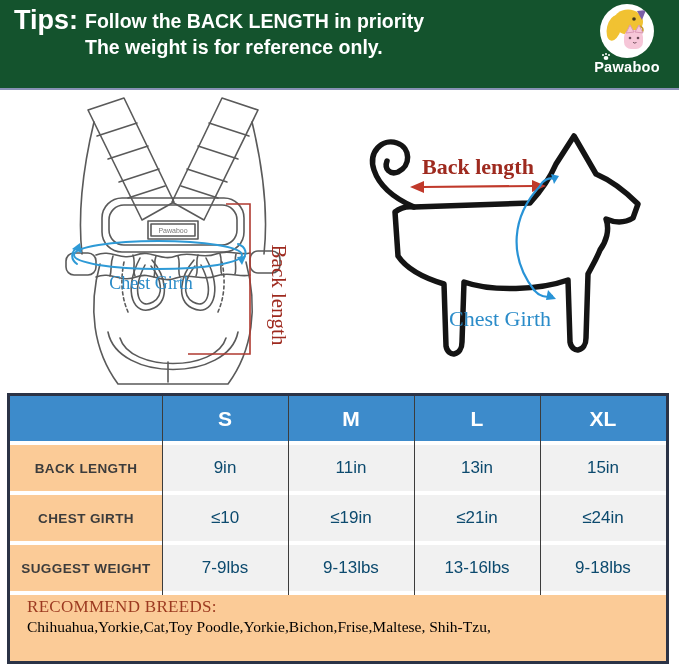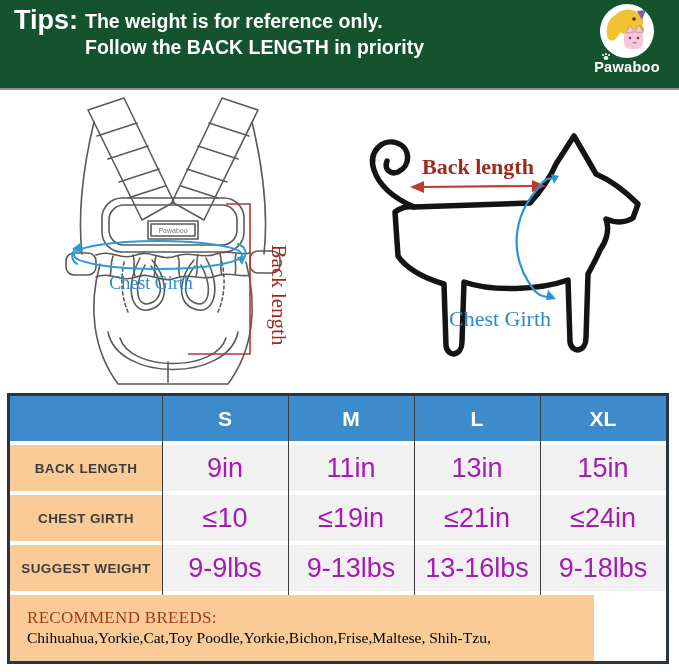--- a/index.html
+++ b/index.html
@@ -26,41 +26,41 @@
 
   
   .board{position:absolute;left:7px;top:393px;width:662px;height:271px;background:#fff;
          border:3px solid #2b3346;box-sizing:border-box;}
   table.size{width:100%;border-collapse:separate;border-spacing:0;table-layout:fixed;}
   table.size th,table.size td{border-bottom:4px solid #fff;text-align:center;vertical-align:middle;
          padding:0;box-sizing:border-box;}
   tr.head th{height:49px;background:#3d8bcb;color:#fff;font-size:21px;font-weight:bold;}
   th.rowlabel{height:50px;background:#fbcb97;color:#3c3c3c;font-size:13.5px;font-weight:bold;
          letter-spacing:.4px;}
-  td.val{height:50px;background:#f1f1f1;color:#a21caf;font-size:27px;}
+  td.val{height:50px;background:#f1f1f1;color:#0c4a6e;font-size:17px;}
   .vline{position:absolute;top:0;width:1px;height:199px;background:#3c3c3c;}
   .v1{left:152px}.v2{left:278px}.v3{left:404px}.v4{left:530px}
 
   
-  .breeds{position:absolute;left:0;top:199px;width:584px;height:66px;background:#fbcb97;
-          box-sizing:border-box;padding:12px 0 0 17px;
+  .breeds{position:absolute;left:0;top:199px;width:656px;height:66px;background:#fbcb97;
+          box-sizing:border-box;padding:1px 0 0 17px;
           font-family:"Liberation Serif","DejaVu Serif",serif;}
   .breeds-title{color:#9c3a20;font-size:17px;letter-spacing:.3px;line-height:21px;}
   .breeds-line{color:#000000;font-size:15.5px;line-height:20px;white-space:nowrap;}
 </style>
 </head>
 <body>
 
 <div class="page">
 
   <header class="banner">
     <span class="tips-label">Tips:</span>
     <div class="tip-lines">
+      <div>Follow the BACK LENGTH in priority</div>
       <div>The weight is for reference only.</div>
-      <div>Follow the BACK LENGTH in priority</div>
     </div>
     <div class="logo">
       <div class="logo-circle">
         <svg viewBox="0 0 54 54" width="54" height="54">
           <ellipse cx="14" cy="24" rx="7" ry="13" fill="#f1c232" transform="rotate(14 14 24)"></ellipse>
           <ellipse cx="28" cy="18" rx="15" ry="12.5" fill="#f1c232"></ellipse>
           <path d="M37 7 L46 6 L42 16 Z" fill="#7b5ea7"></path>
           <circle cx="34" cy="15" r="1.8" fill="#44391f"></circle>
           <path d="M40 22 C44 24 44 28 40 29" fill="none" stroke="#c79a2a" stroke-width="1.5"></path>
           <rect x="24" y="26" width="19" height="19" rx="7" fill="#f6c6d8"></rect>
@@ -195,21 +195,21 @@
       </tr>
       <tr>
         <th class="rowlabel">CHEST GIRTH</th>
         <td class="val">≤10</td>
         <td class="val">≤19in</td>
         <td class="val">≤21in</td>
         <td class="val">≤24in</td>
       </tr>
       <tr>
         <th class="rowlabel">SUGGEST WEIGHT</th>
-        <td class="val">9-9lbs</td>
+        <td class="val">7-9lbs</td>
         <td class="val">9-13lbs</td>
         <td class="val">13-16lbs</td>
         <td class="val">9-18lbs</td>
       </tr>
     </tbody>
       </table>
     <div class="vline v1"></div>
     <div class="vline v2"></div>
     <div class="vline v3"></div>
     <div class="vline v4"></div>

